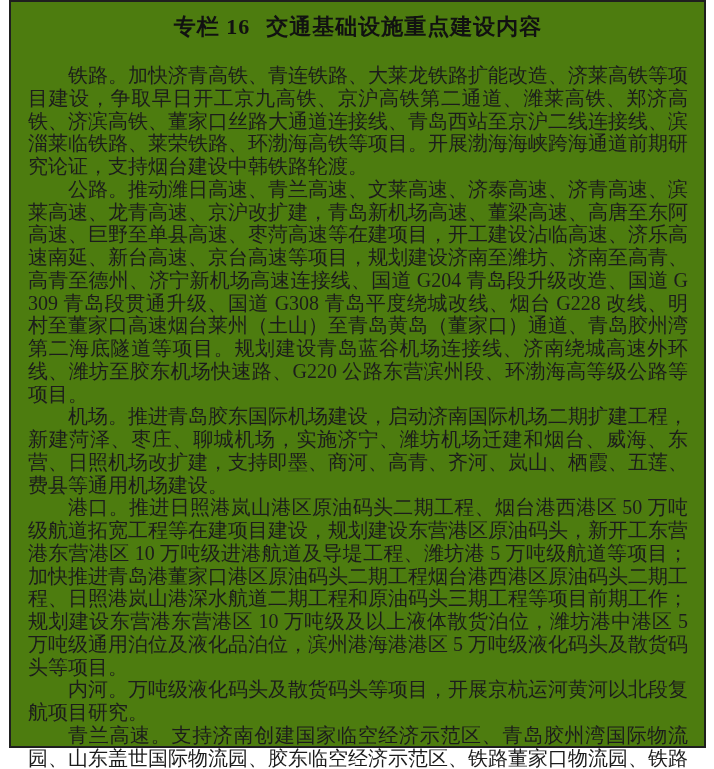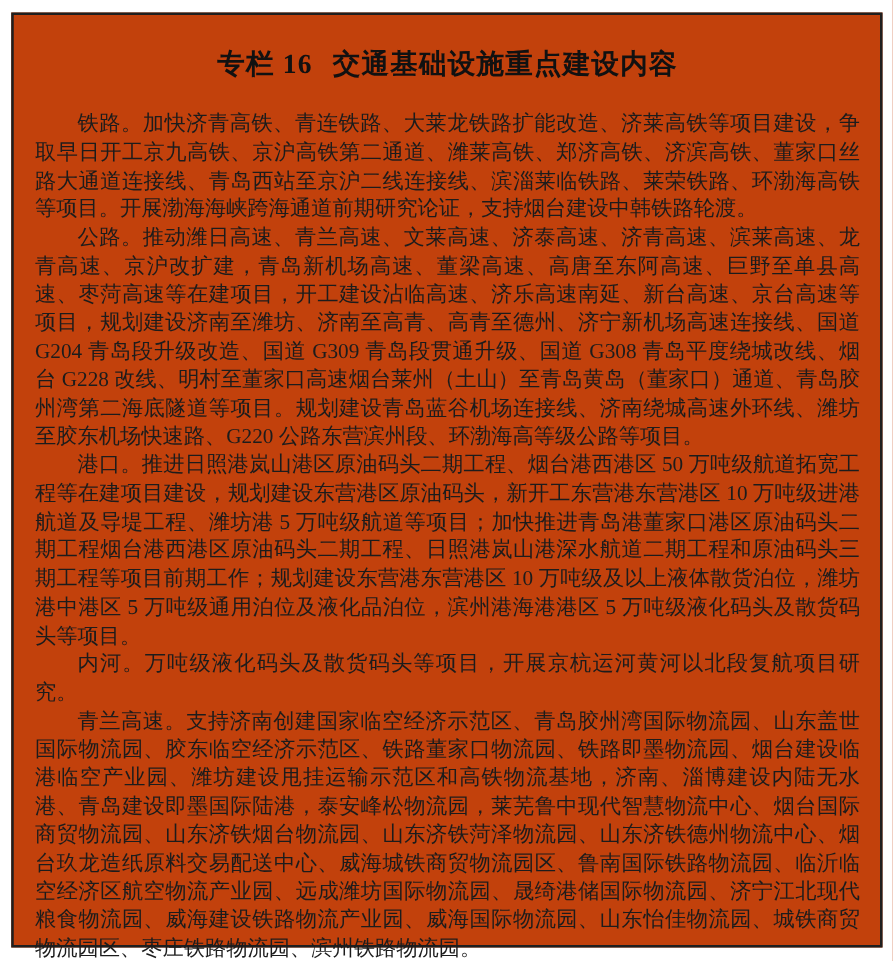--- a/index.html
+++ b/index.html
@@ -11,62 +11,63 @@
     position: relative;
     width: 714px;
     height: 769px;
     font-family: "Liberation Serif", "DejaVu Serif", serif;
     color: #1a1a1a;
     overflow: hidden;
   }
   .panel {
     position: absolute;
     left: 9px;
-    top: 10px;
+    top: 0;
     width: 697px;
     height: 748px;
     border: 2px solid #1f1f1f;
     box-sizing: border-box;
-    padding: 24px 16px 0 17px;
-    background: #c2410c;
+    padding: 10px 16px 0 17px;
+    background: #4d7c0f;
   }
   .title {
     text-align: center;
     font-weight: bold;
     font-size: 22px;
     line-height: 26px;
     margin: 2px 0 24px 0;
     color: #111111;
     white-space: nowrap;
   }
   .title .title-prefix {
     margin-right: 16px;
     letter-spacing: 1px;
   }
   .title .title-main {
     letter-spacing: 1px;
   }
   .body-text p.para {
     margin: 0;
-    font-size: 17px;
+    font-size: 20px;
     line-height: 22.75px;
     text-align: justify;
     text-align-last: left;
     text-indent: 2em;
     word-break: break-all;
     color: #1c1c1c;
   }
 </style>
 </head>
 <body>
 
 <div class="panel">
   <div class="title">
     <span class="title-prefix">专栏 16</span><span class="title-main">交通基础设施重点建设内容</span>
   </div>
   <div class="body-text">
     <p class="para"><span>铁路</span><span>。</span><span>加快济青高铁、青连铁路、大莱龙铁路扩能改造、济莱高铁等项目建设，争取早日开工京九高铁、京沪高铁第二通道、潍莱高铁、郑济高铁、济滨高铁、董家口丝路大通道连接线、青岛西站至京沪二线连接线、滨淄莱临铁路、莱荣铁路、环渤海高铁等项目。开展渤海海峡跨海通道前期研究论证，支持烟台建设中韩铁路轮渡。</span></p>
     <p class="para"><span>公路</span><span>。</span><span>推动潍日高速、青兰高速、文莱高速、济泰高速、济青高速、滨莱高速、龙青高速、京沪改扩建，青岛新机场高速、董梁高速、高唐至东阿高速、巨野至单县高速、枣菏高速等在建项目，开工建设沾临高速、济乐高速南延、新台高速、京台高速等项目，规划建设济南至潍坊、济南至高青、高青至德州、济宁新机场高速连接线、国道 G204 青岛段升级改造、国道 G309 青岛段贯通升级、国道 G308 青岛平度绕城改线、烟台 G228 改线、明村至董家口高速烟台莱州（土山）至青岛黄岛（董家口）通道、青岛胶州湾第二海底隧道等项目。规划建设青岛蓝谷机场连接线、济南绕城高速外环线、潍坊至胶东机场快速路、G220 公路东营滨州段、环渤海高等级公路等项目。</span></p>
+    <p class="para"><span>机场</span><span>。</span><span>推进青岛胶东国际机场建设，启动济南国际机场二期扩建工程，新建菏泽、枣庄、聊城机场，实施济宁、潍坊机场迁建和烟台、威海、东营、日照机场改扩建，支持即墨、商河、高青、齐河、岚山、栖霞、五莲、费县等通用机场建设。</span></p>
     <p class="para"><span>港口</span><span>。</span><span>推进日照港岚山港区原油码头二期工程、烟台港西港区 50 万吨级航道拓宽工程等在建项目建设，规划建设东营港区原油码头，新开工东营港东营港区 10 万吨级进港航道及导堤工程、潍坊港 5 万吨级航道等项目；加快推进青岛港董家口港区原油码头二期工程烟台港西港区原油码头二期工程、日照港岚山港深水航道二期工程和原油码头三期工程等项目前期工作；规划建设东营港东营港区 10 万吨级及以上液体散货泊位，潍坊港中港区 5 万吨级通用泊位及液化品泊位，滨州港海港港区 5 万吨级液化码头及散货码头等项目。</span></p>
     <p class="para"><span>内河</span><span>。</span><span>万吨级液化码头及散货码头等项目，开展京杭运河黄河以北段复航项目研究。</span></p>
     <p class="para"><span>青兰高速</span><span>。</span><span>支持济南创建国家临空经济示范区、青岛胶州湾国际物流园、山东盖世国际物流园、胶东临空经济示范区、铁路董家口物流园、铁路即墨物流园、烟台建设临港临空产业园、潍坊建设甩挂运输示范区和高铁物流基地，济南、淄博建设内陆无水港、青岛建设即墨国际陆港，泰安峰松物流园，莱芜鲁中现代智慧物流中心、烟台国际商贸物流园、山东济铁烟台物流园、山东济铁菏泽物流园、山东济铁德州物流中心、烟台玖龙造纸原料交易配送中心、威海城铁商贸物流园区、鲁南国际铁路物流园、临沂临空经济区航空物流产业园、远成潍坊国际物流园、晟绮港储国际物流园、济宁江北现代粮食物流园、威海建设铁路物流产业园、威海国际物流园、山东怡佳物流园、城铁商贸物流园区、枣庄铁路物流园、滨州铁路物流园。</span></p>
   </div>
 </div>
 
 </body></html>

